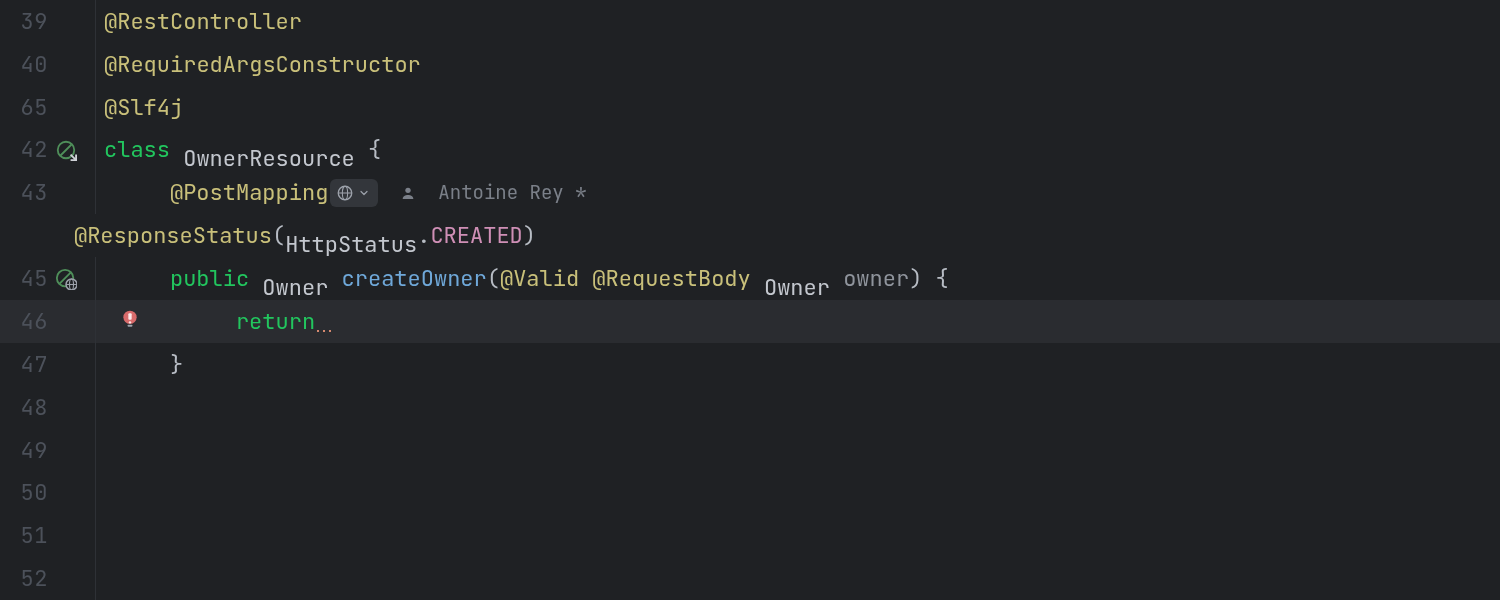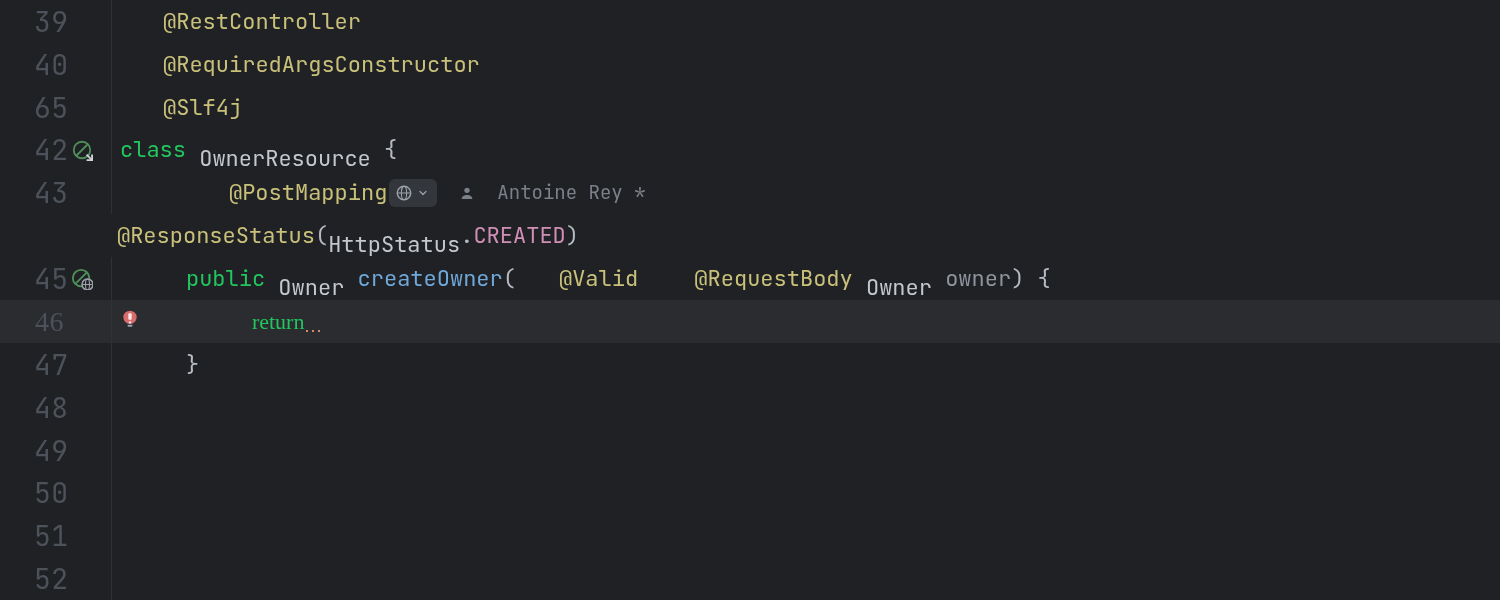--- a/index.html
+++ b/index.html
@@ -18,33 +18,31 @@
     width: 100%;
     height: 100%;
   }
   .line {
     display: flex;
     align-items: center;
     height: 43px;
   }
   .line.current {
     background: #2a2c30;
-    font-family: Liberation Serif, serif;
   }
   .gutter {
     flex: 0 0 96px;
     display: flex;
     align-items: center;
     height: 100%;
     padding-left: 18px;
     color: #4c515a;
-    font-size: 28px;
+    font-size: 22px;
     position: relative;
     border-right: 1px solid #2e3136;
-    margin-left: 16px;
   }
   .lineno {
     width: 30px;
     text-align: right;
     letter-spacing: 0.5px;
   }
   .gutter-icons {
     display: flex;
     align-items: center;
     gap: 2px;
@@ -53,21 +51,21 @@
   .code {
     flex: 1 1 auto;
     display: flex;
     align-items: center;
     padding-left: 8px;
     white-space: pre;
     font-size: 22px;
     height: 100%;
   }
   .indent { display:inline-block; width: 13.2px; }
-  .tok-annotation { color: #c9c07a; margin-left: 43px; }
+  .tok-annotation { color: #c9c07a; }
   .tok-keyword { color: #22c55e; }
   .tok-type { color: #c3c7ce; margin-top: 18px; }
   .tok-method { color: #6fa8d9; }
   .tok-enum { color: #cf8fb6; }
   .tok-param { color: #8f949c; }
   .tok-punct { color: #b7bcc4; }
 
   .inlay-chip {
     display: inline-flex;
     align-items: center;

